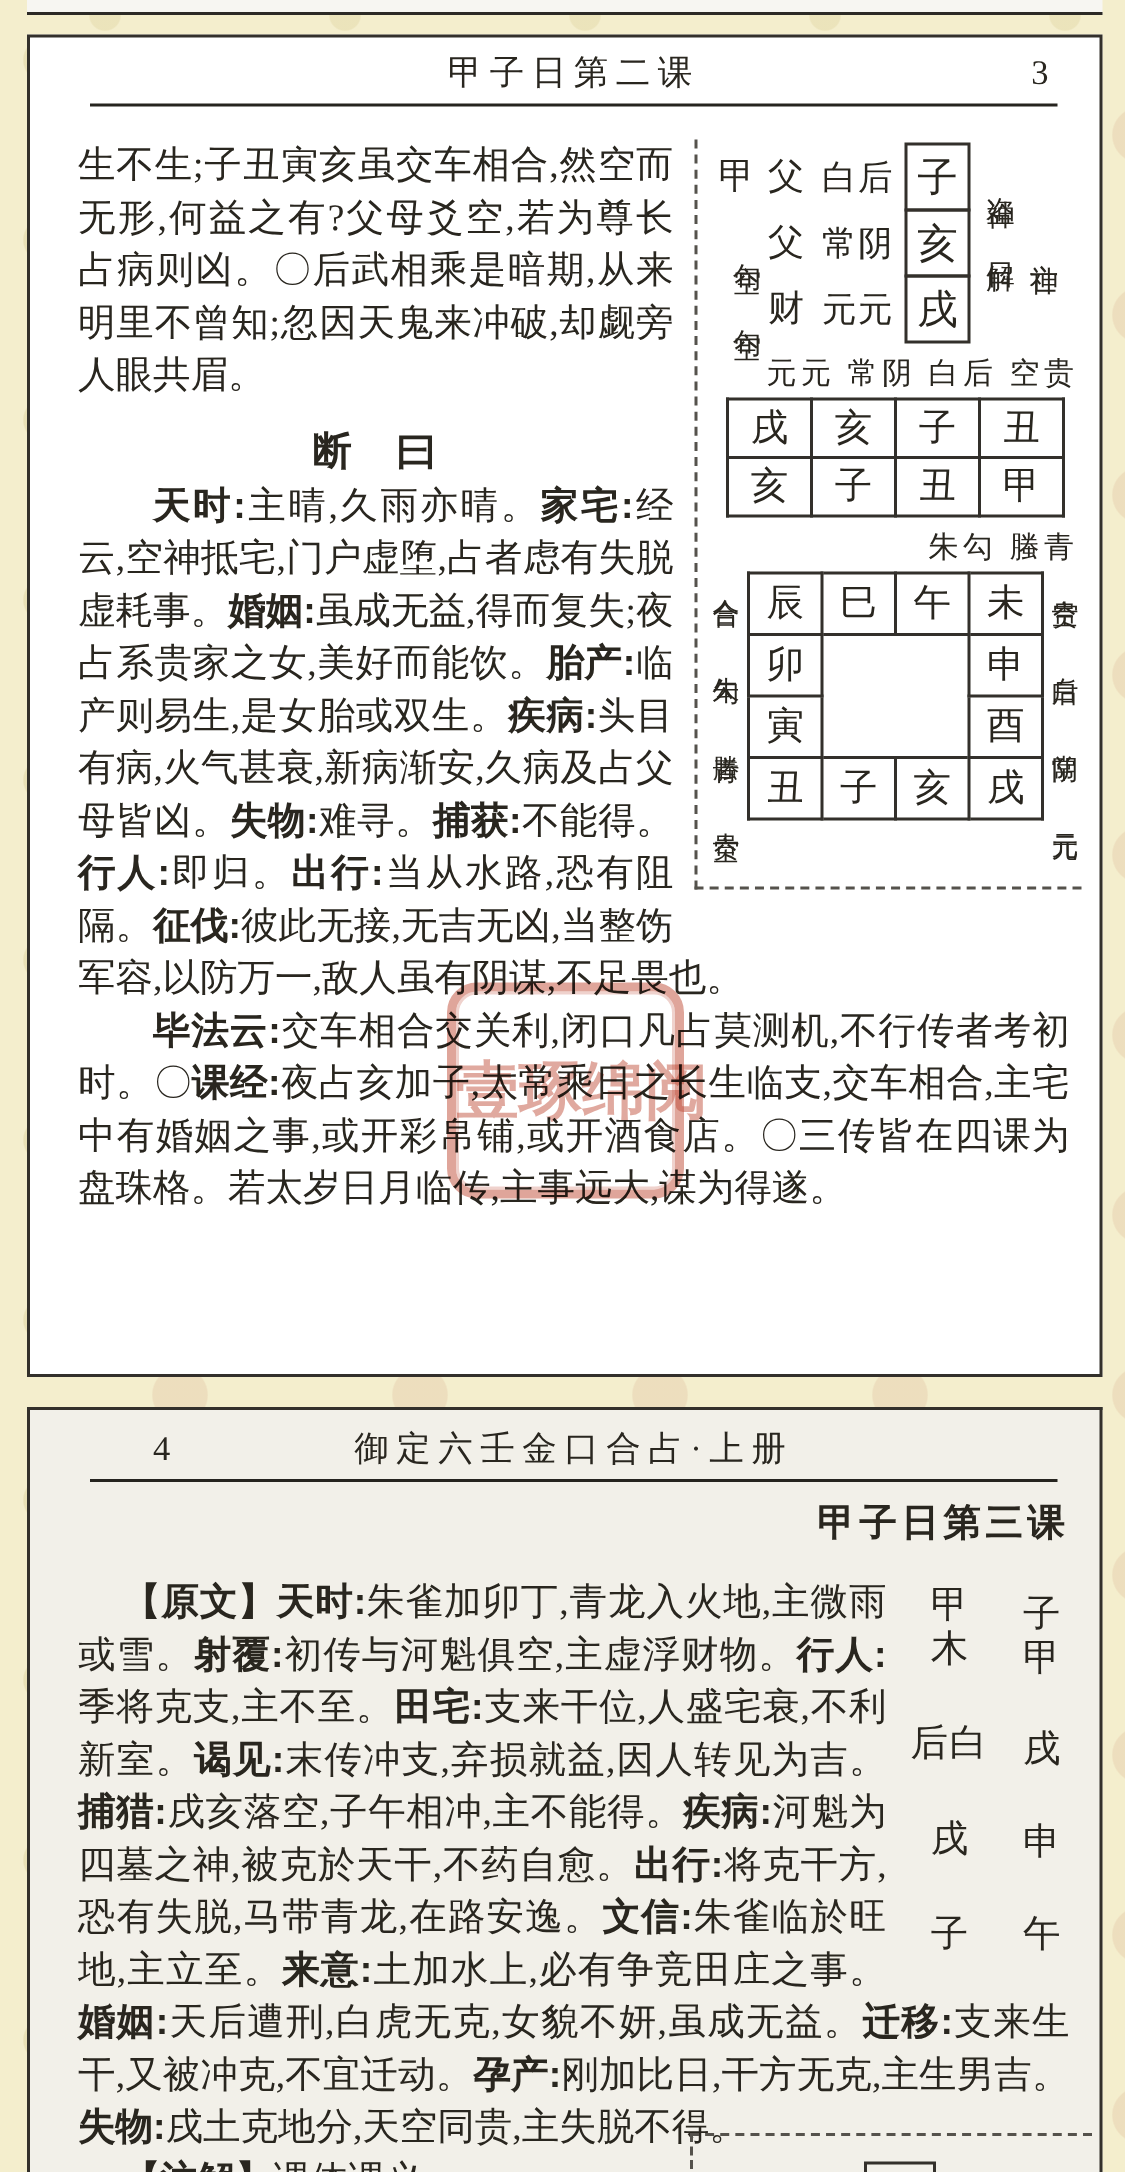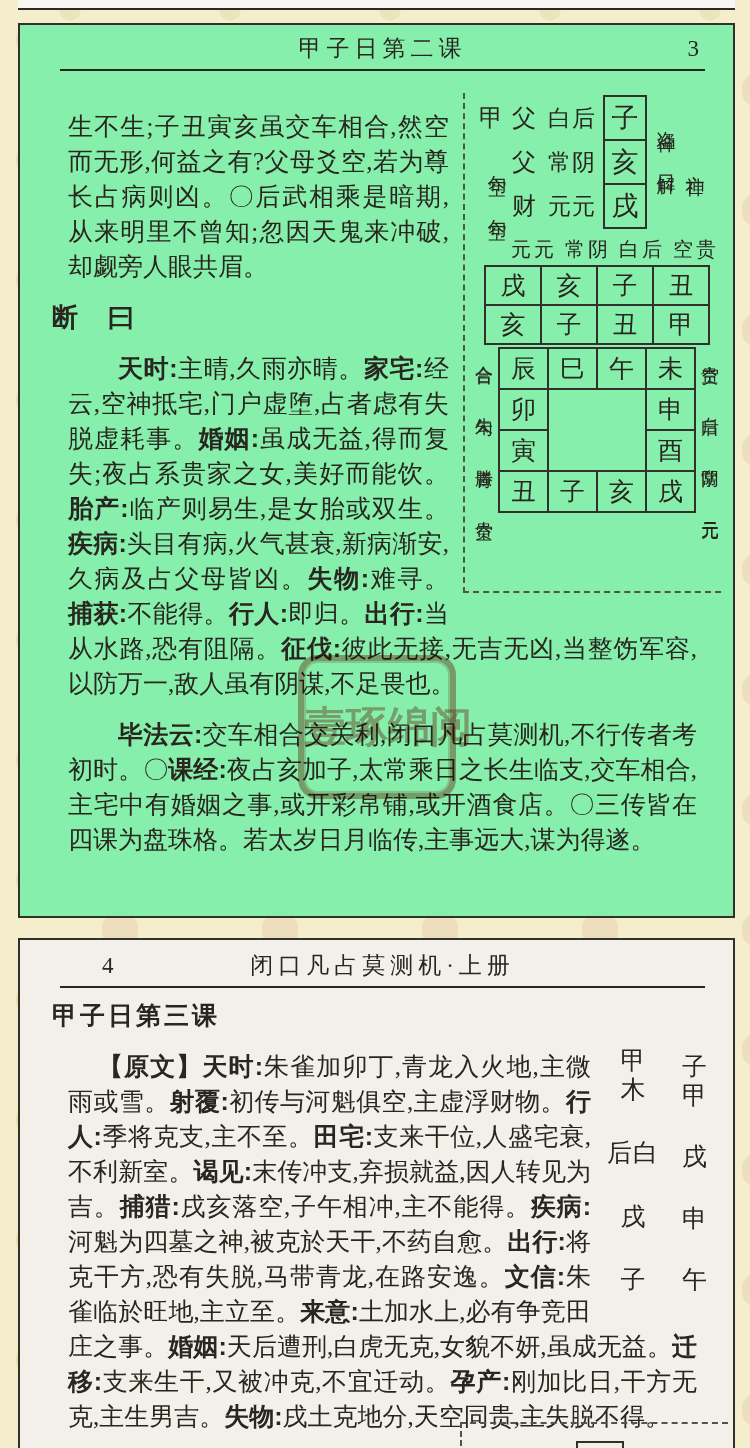--- a/index.html
+++ b/index.html
@@ -11,37 +11,37 @@
     background-image:
       radial-gradient(circle at 30px 40px, rgba(214,200,140,.35) 0 14px, transparent 15px),
       radial-gradient(circle at 120px 90px, rgba(205,150,120,.18) 0 18px, transparent 19px),
       radial-gradient(circle at 70px 10px, rgba(214,200,140,.28) 0 10px, transparent 11px);
     background-size:160px 120px;
   }
   .canvas{position:relative;width:750px;height:1448px;}
   .sliver{margin:0 15px 0 18px;height:8px;background:#f7f6f2;border-bottom:2px solid #2c2a26;}
   .gap1{height:13px;}
   .gap2{height:20px;}
-  .page{margin:0 15px 0 18px;background:#86efac;border:2px solid #33302b;box-sizing:border-box;position:relative;overflow:hidden;}
+  .page{margin:0 15px 0 18px;background:#ffffff;border:2px solid #33302b;box-sizing:border-box;position:relative;overflow:hidden;}
   .page-top{height:895px;padding:6px 20px 0 32px;}
   .page-bottom{height:510px;padding:8px 20px 0 32px;background:#f2f0e9;border-bottom:none;}
   .pg-header{position:relative;height:36px;line-height:36px;}
   .pg-title{position:absolute;left:0;right:0;text-align:center;font-size:23px;letter-spacing:5px;}
   .pg-num-r{position:absolute;right:14px;font-size:23px;}
   .pg-num-l{position:absolute;left:50px;font-size:23px;}
   .rule{border-bottom:2px solid #26241f;margin:2px 8px 0 8px;}
   .body-text{padding-top:22px;font-size:25px;line-height:35px;text-align:justify;}
   .page-bottom .body-text{padding-top:6px;}
-  p.para{margin:16px;}
+  p.para{margin:0;}
   .indent{text-indent:2em;}
   .indent-sm{text-indent:1.2em;}
   .lbl{font-family:Liberation Sans, sans-serif;font-weight:700;}
-  .duan-heading{margin:3px 0 2px 0;font-size:26px;font-weight:700;
+  .duan-heading{margin:15px 0 2px 0;text-align:center;font-size:26px;font-weight:700;
     font-family:"Liberation Sans","DejaVu Sans",sans-serif;letter-spacing:2px;}
-  .sub-heading{margin:4px 0 8px 0;text-align:left;font-size:25px;font-weight:700;
+  .sub-heading{margin:4px 0 18px 0;text-align:right;font-size:25px;font-weight:700;
     font-family:"Liberation Sans","DejaVu Sans",sans-serif;letter-spacing:3px;}
   
   .diagram-float{
     float:right;width:258px;height:500px;margin:0 -8px 8px 14px;
     border-left:2px dashed #55524c;border-bottom:2px dashed #55524c;
     padding:2px 2px 8px 10px;box-sizing:border-box;font-size:24px;line-height:1;text-align:left;
   }
   .course-row{display:flex;align-items:center;height:46px;}
   .course-row + .course-row{margin-top:-2px;}
   .c-outer{width:32px;display:flex;justify-content:center;}
@@ -140,20 +140,21 @@
           </tr>
           <tr>
             <td>亥</td>
             <td>子</td>
             <td>丑</td>
             <td>甲</td>
           </tr>
         </tbody>
           </table>
 
+        <div class="cap">朱勾 螣青</div>
         <div class="square-wrap">
           <div class="side-labels">
             <span class="sgrp">合合</span>
             <span class="sgrp">朱勾</span>
             <span class="sgrp">螣青</span>
             <span class="sgrp">贵空</span>
           </div>
           <table class="grid sq">
             <tbody>
                 <tr>
@@ -203,21 +204,21 @@
       <span>绵</span>
       <span>阅</span>
     </div>
   </div>
 
   <div class="gap2"></div>
 
   <div class="page page-bottom">
     <div class="pg-header">
       <span class="pg-num-l">4</span>
-      <span class="pg-title">闭口凡占莫测机·上册</span>
+      <span class="pg-title">御定六壬金口合占·上册</span>
     </div>
     <div class="rule"></div>
 
     <div class="body-text">
       <h3 class="sub-heading">甲子日第三课</h3>
 
       <div class="course-cols">
         <div class="ccol">
           <span class="cstack">
             <span>甲</span>

